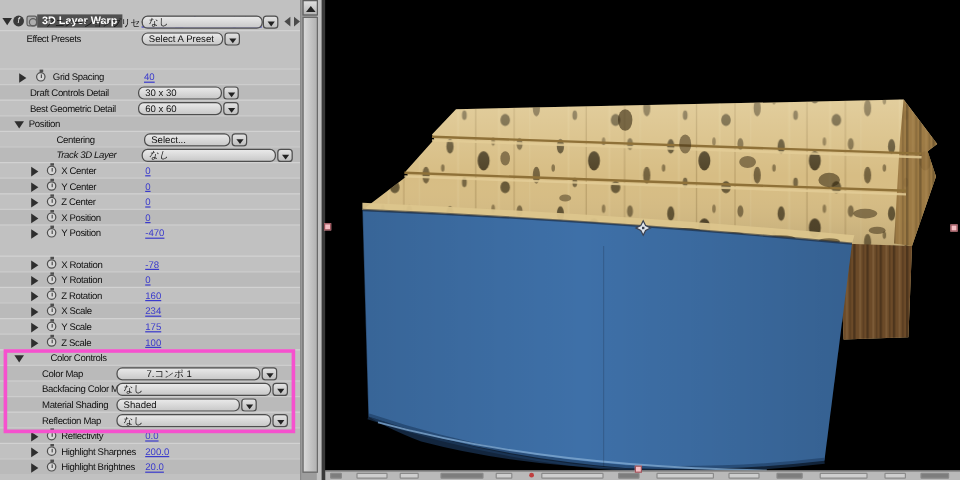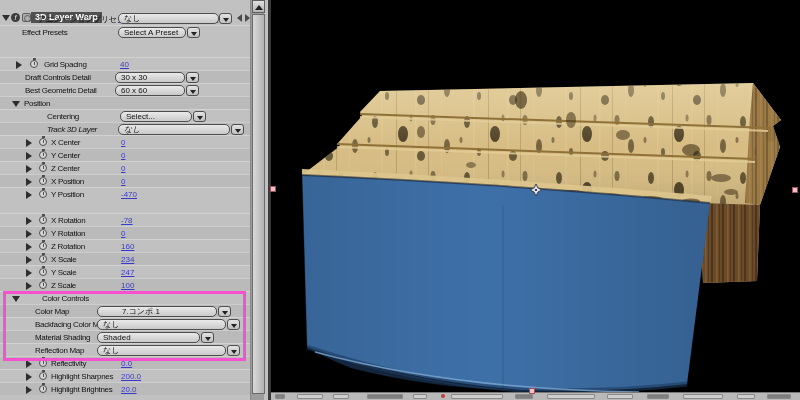--- a/index.html
+++ b/index.html
@@ -169,21 +169,21 @@
           <div class="row alt" style="top: 252px;">
             <span class="twirl-r t-r" style="left: 26px;"></span>
             <span class="sw" style="left: 39px;"></span>
             <span class="lbl" style="left: 51px;">X Scale</span>
             <span class="val" style="left: 121px;">234</span>
           </div>
           <div class="row" style="top: 265px;">
             <span class="twirl-r t-r" style="left: 26px;"></span>
             <span class="sw" style="left: 39px;"></span>
             <span class="lbl" style="left: 51px;">Y Scale</span>
-            <span class="val" style="left: 121px;">247</span>
+            <span class="val" style="left: 121px;">175</span>
           </div>
           <div class="row alt" style="top: 278px;">
             <span class="twirl-r t-r" style="left: 26px;"></span>
             <span class="sw" style="left: 39px;"></span>
             <span class="lbl" style="left: 51px;">Z Scale</span>
             <span class="val" style="left: 121px;">100</span>
           </div>
           <div class="row" style="top: 291px;">
             <span class="twirl-d t-d" style="left: 12px;"></span>
             <span class="lbl" style="left: 24px; margin-left: 18px;">Color Controls</span>

